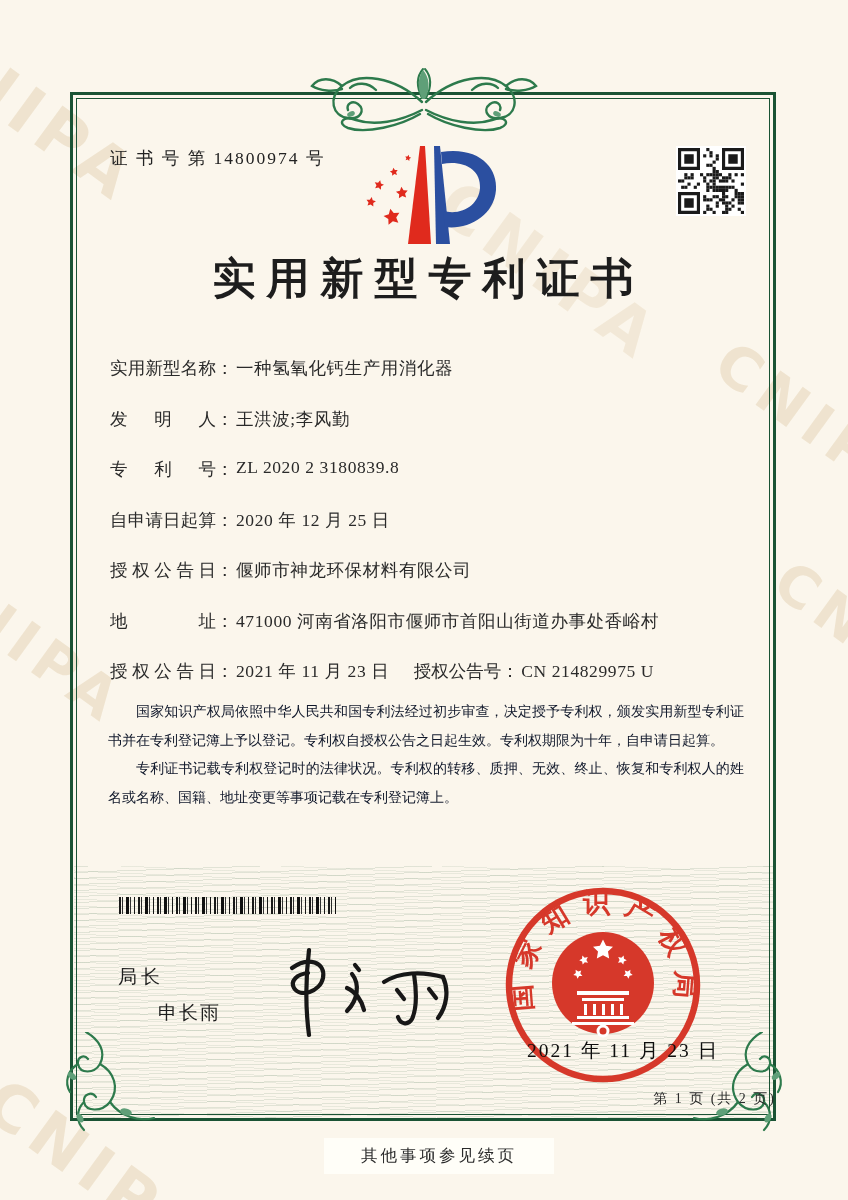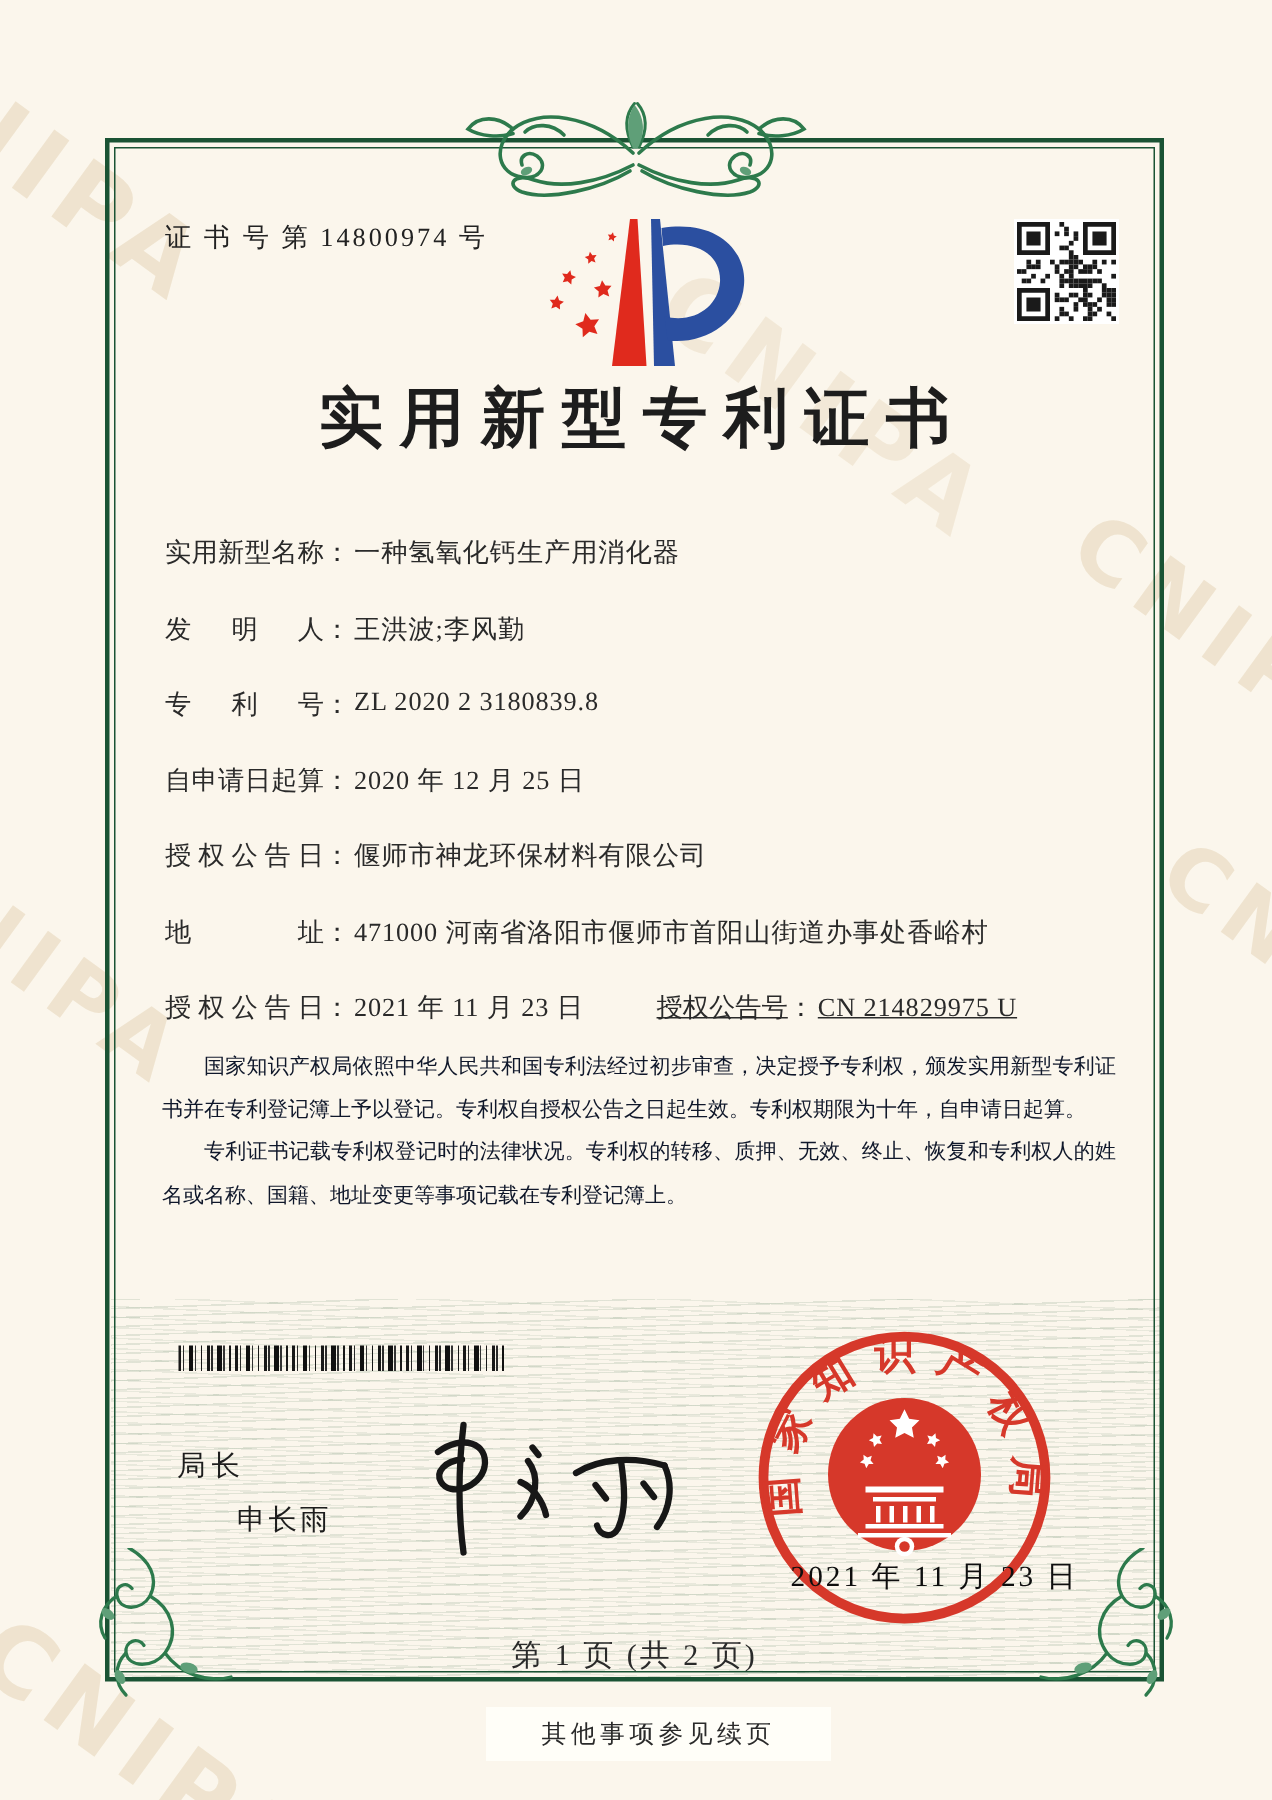--- a/index.html
+++ b/index.html
@@ -31,42 +31,42 @@
   .qr-box{left:676px;top:146px;width:70px;height:70px;background:#ffffff;padding:2px;box-sizing:border-box;}
 
   .title{left:70px;top:250px;width:706px;text-align:center;font-size:43px;font-weight:700;
          color:#1d1d1d;letter-spacing:11px;text-indent:11px;}
 
   .fields{left:110px;top:356px;width:640px;font-size:17.5px;color:#2a2a2a;}
   .field-row{height:22px;margin-bottom:28.5px;white-space:nowrap;}
   .f-label{display:inline-block;width:106px;text-align:justify;text-align-last:justify;vertical-align:top;}
   .f-colon{display:inline-block;width:20px;vertical-align:top;}
   .f-value{letter-spacing:.6px;}
-  .grant-right{margin-left:44px;text-decoration:underline;}
+  .grant-right{margin-left:20px;}
 
   .body-text{left:108px;top:698px;width:636px;font-size:14px;line-height:28.5px;
              color:#0f172a;text-align:justify;}
   .body-text p{margin:0;text-indent:2em;}
 
   .barcode{left:119px;top:897px;width:217px;height:17px;
      background:repeating-linear-gradient(90deg,
        #181818 0 2px, rgba(0,0,0,0) 2px 3px,
        #2a2a2a 3px 4px, rgba(0,0,0,0) 4px 7px,
        #101010 7px 10px, rgba(0,0,0,0) 10px 11px,
        #333 11px 12px, rgba(0,0,0,0) 12px 15px,
        #181818 15px 16px, rgba(0,0,0,0) 16px 19px);}
 
   .sig-title{left:118px;top:964px;font-size:19px;color:#1d1d1d;
              font-family:"Liberation Sans","DejaVu Sans",sans-serif;letter-spacing:4px;}
   .sig-name{left:118px;top:1000px;font-size:19px;color:#1d1d1d;
              font-family:"Liberation Sans","DejaVu Sans",sans-serif;letter-spacing:2px;margin-left:40px;}
 
   .seal-date{left:527px;top:1037px;font-size:19.5px;color:#0e0e0e;letter-spacing:2px;font-weight:500;}
 
-  .page-num{left:70px;top:1090px;width:706px;text-align:center;font-size:20px;color:#2a2a2a;letter-spacing:2px;}
+  .page-num{left:70px;top:1090px;width:706px;text-align:right;font-size:14px;color:#2a2a2a;letter-spacing:2px;}
 
   .footer-note{left:324px;top:1138px;width:230px;height:36px;line-height:36px;background:#fffef8;
                text-align:center;font-size:16.5px;color:#2a2a2a;letter-spacing:3px;}
 
   .ornament{z-index:3;}
 </style>
 </head>
 <body>
 
 <div class="page">

